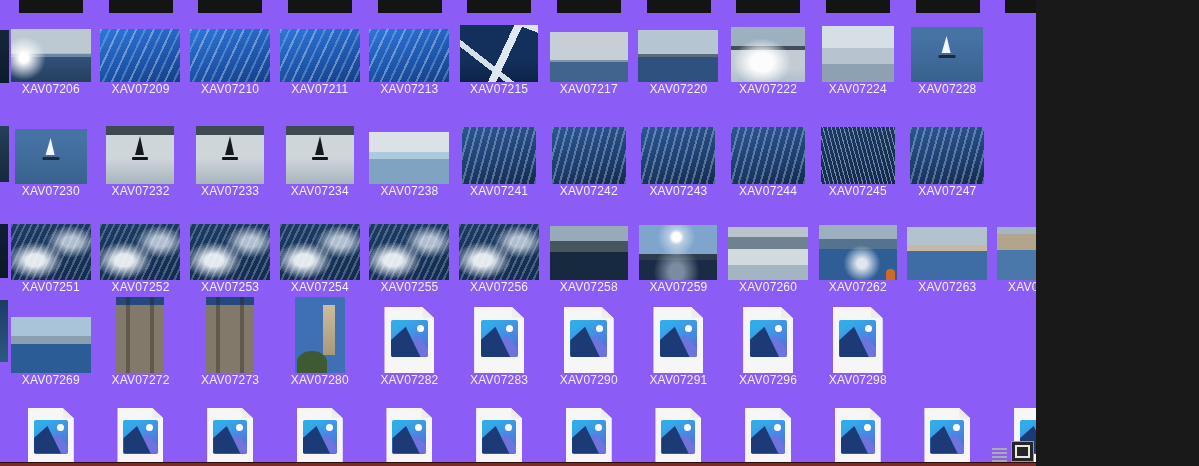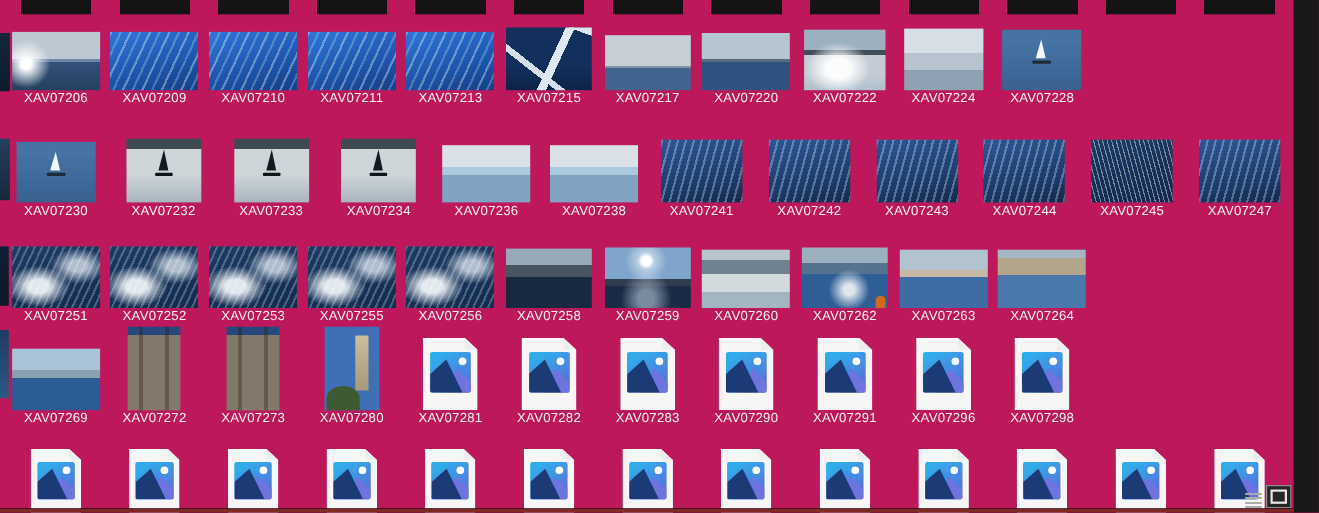--- a/index.html
+++ b/index.html
@@ -1,32 +1,32 @@
 <!DOCTYPE html>
 <html><head>
 <meta charset="utf-8">
 <style>
   html,body{margin:0;padding:0;}
   body{
     width:1199px;height:466px;overflow:hidden;
     background:#191919;
     font-family:"Liberation Sans","DejaVu Sans",sans-serif;
   }
-  .screen{position:relative;width:1176px;height:466px;overflow:hidden;background:#be185d;}
+  .screen{position:relative;width:1036px;height:466px;overflow:hidden;background:#8b5cf6;}
 
   
   .top-strip{
     position:absolute;top:0;left:6px;width:1166px;height:13px;
     background:repeating-linear-gradient(90deg,transparent 0 13px,#141414 13px 77px,transparent 77px 89.66px);
   }
 
   
   .grid-row{position:absolute;left:6px;width:1166px;display:flex;}
   .row-1{top:26px;height:71px;}
-  .row-2{top:124px;height:75px;justify-content:space-between;}
+  .row-2{top:124px;height:75px;}
   .row-3{top:222px;height:73px;}
   .row-4{top:296px;height:92px;}
   .row-5{top:391px;height:92px;}
 
   .cell{
     flex:0 0 89.66px;width:89.66px;display:flex;flex-direction:column;
     align-items:center;justify-content:flex-end;
   }
   .label{
     height:15px;line-height:15px;font-size:12px;color:#f0f0f0;
@@ -211,24 +211,20 @@
         <div class="cell">
           <div class="thumb kind-sailboat-silver"></div>
           <div class="label">XAV07233</div>
         </div>
         <div class="cell">
           <div class="thumb kind-sailboat-silver"></div>
           <div class="label">XAV07234</div>
         </div>
         <div class="cell">
           <div class="thumb kind-horizon-hazy"></div>
-          <div class="label">XAV07236</div>
-        </div>
-        <div class="cell">
-          <div class="thumb kind-horizon-hazy"></div>
           <div class="label">XAV07238</div>
         </div>
         <div class="cell">
           <div class="thumb kind-waves-navy"></div>
           <div class="label">XAV07241</div>
         </div>
         <div class="cell">
           <div class="thumb kind-waves-navy"></div>
           <div class="label">XAV07242</div>
         </div>
@@ -257,20 +253,24 @@
         <div class="cell">
           <div class="thumb kind-waves-foam"></div>
           <div class="label">XAV07252</div>
         </div>
         <div class="cell">
           <div class="thumb kind-waves-foam"></div>
           <div class="label">XAV07253</div>
         </div>
         <div class="cell">
           <div class="thumb kind-waves-foam"></div>
+          <div class="label">XAV07254</div>
+        </div>
+        <div class="cell">
+          <div class="thumb kind-waves-foam"></div>
           <div class="label">XAV07255</div>
         </div>
         <div class="cell">
           <div class="thumb kind-waves-foam"></div>
           <div class="label">XAV07256</div>
         </div>
         <div class="cell">
           <div class="thumb kind-coast-dark"></div>
           <div class="label">XAV07258</div>
         </div>
@@ -304,31 +304,20 @@
           <div class="thumb kind-stone-building"></div>
           <div class="label">XAV07272</div>
         </div>
         <div class="cell">
           <div class="thumb kind-stone-building"></div>
           <div class="label">XAV07273</div>
         </div>
         <div class="cell">
           <div class="thumb kind-bell-tower"></div>
           <div class="label">XAV07280</div>
-        </div>
-        <div class="cell">
-          <div class="thumb kind-image-file">
-            <span class="fold"></span>
-            <span class="glyph">
-              <span class="mtn-l"></span>
-              <span class="mtn-d"></span>
-              <span class="sun"></span>
-            </span>
-          </div>
-          <div class="label">XAV07281</div>
         </div>
         <div class="cell">
           <div class="thumb kind-image-file">
             <span class="fold"></span>
             <span class="glyph">
               <span class="mtn-l"></span>
               <span class="mtn-d"></span>
               <span class="sun"></span>
             </span>
           </div>

